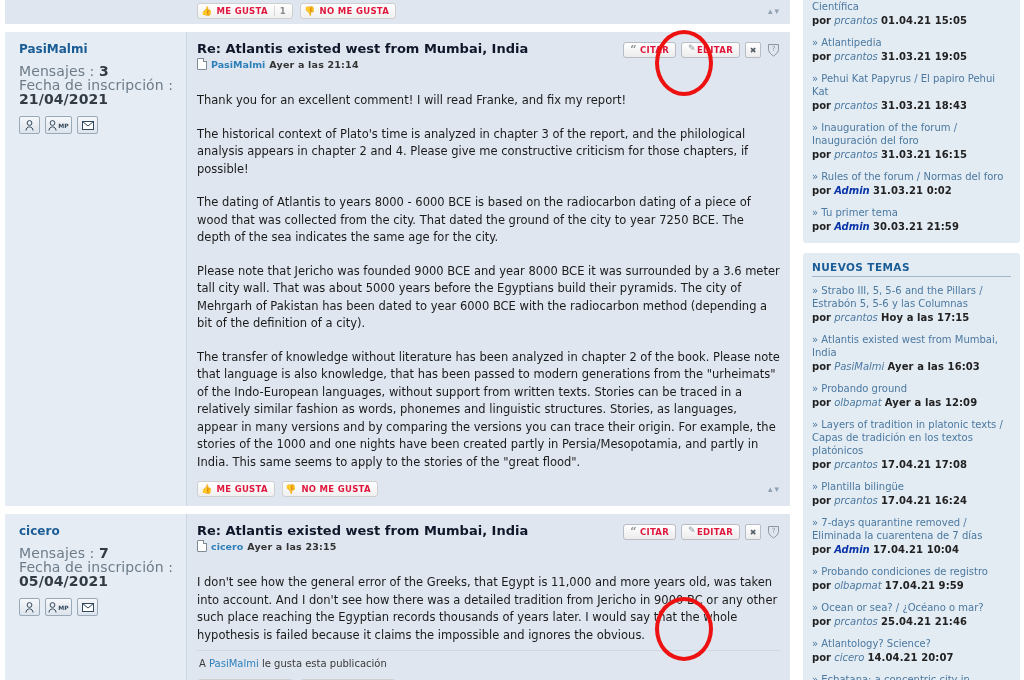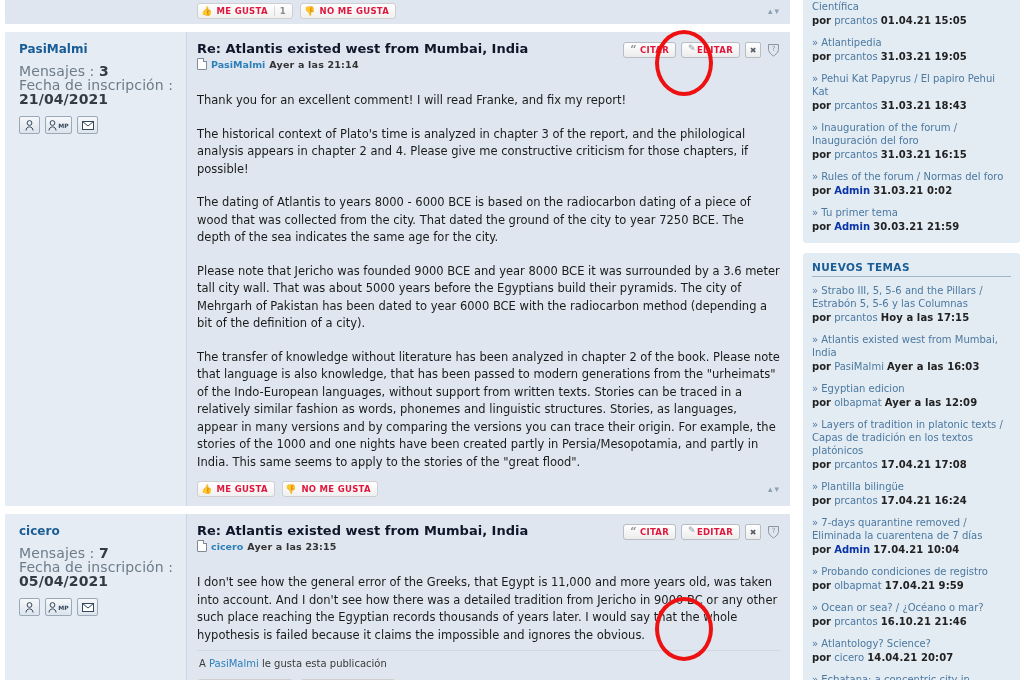--- a/index.html
+++ b/index.html
@@ -277,21 +277,21 @@
   .side-item {
     font-size: 10px;
     line-height: 13px;
     margin-bottom: 9px;
     color: #333333;
   }
   .side-item:last-child { margin-bottom: 0; }
   .side-item .topic { color: #4b79a0; }
   .side-item .byline { margin-top: 1px; }
   .side-item .por { color: #222; font-weight: bold; }
-  .side-item .auth { color: #4b79a0; }
+  .side-item .auth { color: #4b79a0; font-style: italic; }
   .side-item .auth.admin { color: #0a35a8; font-weight: bold; }
   .side-item .date { color: #222; font-weight: bold; letter-spacing: .1px; }
 
   
   .annot {
     position: absolute;
     border: 4px solid #ee1111;
     border-radius: 50%;
     pointer-events: none;
     z-index: 50;
@@ -597,21 +597,21 @@
       </div>
       <div class="side-item">
         <div class="topic">» Atlantis existed west from Mumbai, India</div>
         <div class="byline">
           <span class="por">por</span>
           <span class="auth">PasiMalmi</span>
           <span class="date">Ayer a las 16:03</span>
         </div>
       </div>
       <div class="side-item">
-        <div class="topic">» Egyptian edicion</div>
+        <div class="topic">» Probando ground</div>
         <div class="byline">
           <span class="por">por</span>
           <span class="auth">olbapmat</span>
           <span class="date">Ayer a las 12:09</span>
         </div>
       </div>
       <div class="side-item">
         <div class="topic">» Layers of tradition in platonic texts / Capas de tradición en los textos platónicos</div>
         <div class="byline">
           <span class="por">por</span>
@@ -641,21 +641,21 @@
           <span class="por">por</span>
           <span class="auth">olbapmat</span>
           <span class="date">17.04.21 9:59</span>
         </div>
       </div>
       <div class="side-item">
         <div class="topic">» Ocean or sea? / ¿Océano o mar?</div>
         <div class="byline">
           <span class="por">por</span>
           <span class="auth">prcantos</span>
-          <span class="date">16.10.21 21:46</span>
+          <span class="date">25.04.21 21:46</span>
         </div>
       </div>
       <div class="side-item">
         <div class="topic">» Atlantology? Science?</div>
         <div class="byline">
           <span class="por">por</span>
           <span class="auth">cicero</span>
           <span class="date">14.04.21 20:07</span>
         </div>
       </div>

